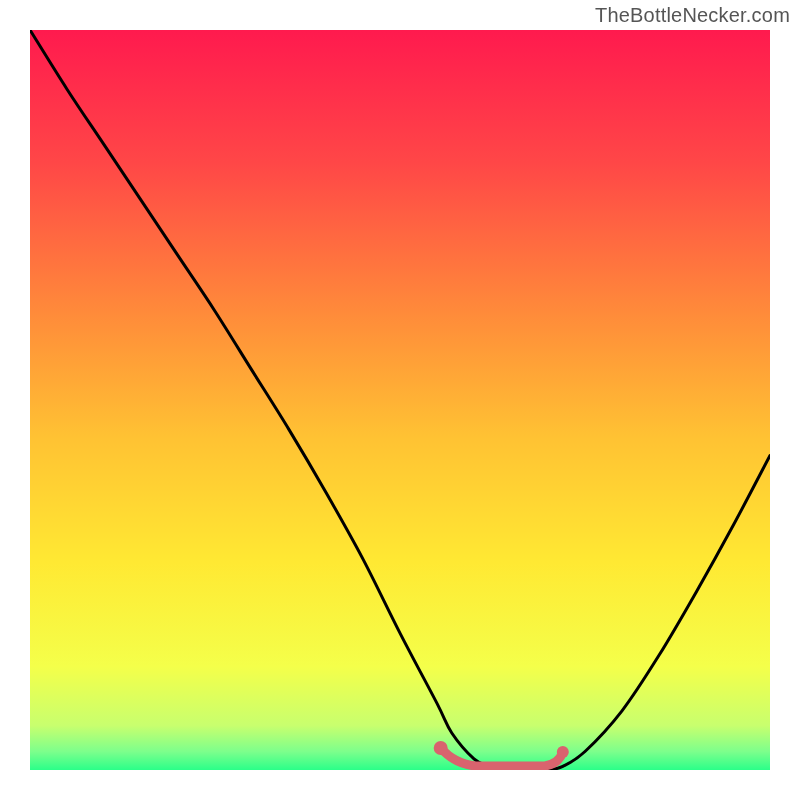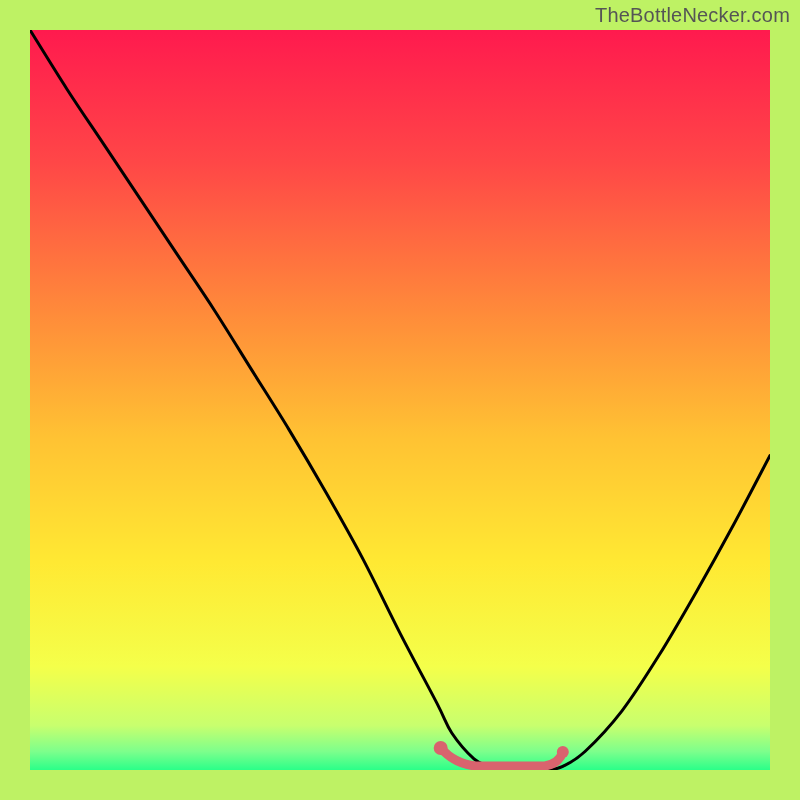--- a/index.html
+++ b/index.html
@@ -10,21 +10,21 @@
     background: #000;
     font-family: Arial, Helvetica, sans-serif;
     overflow: hidden;
   }
   .frame {
     position: absolute;
     left: 0;
     top: 0;
     width: 800px;
     height: 800px;
-    background: #bef264;
+    background: #ffffff;
   }
   .plot-area {
     position: absolute;
     
   }
   .watermark {
     position: absolute;
     top: 4px;
     right: 10px;
     color: #555;

